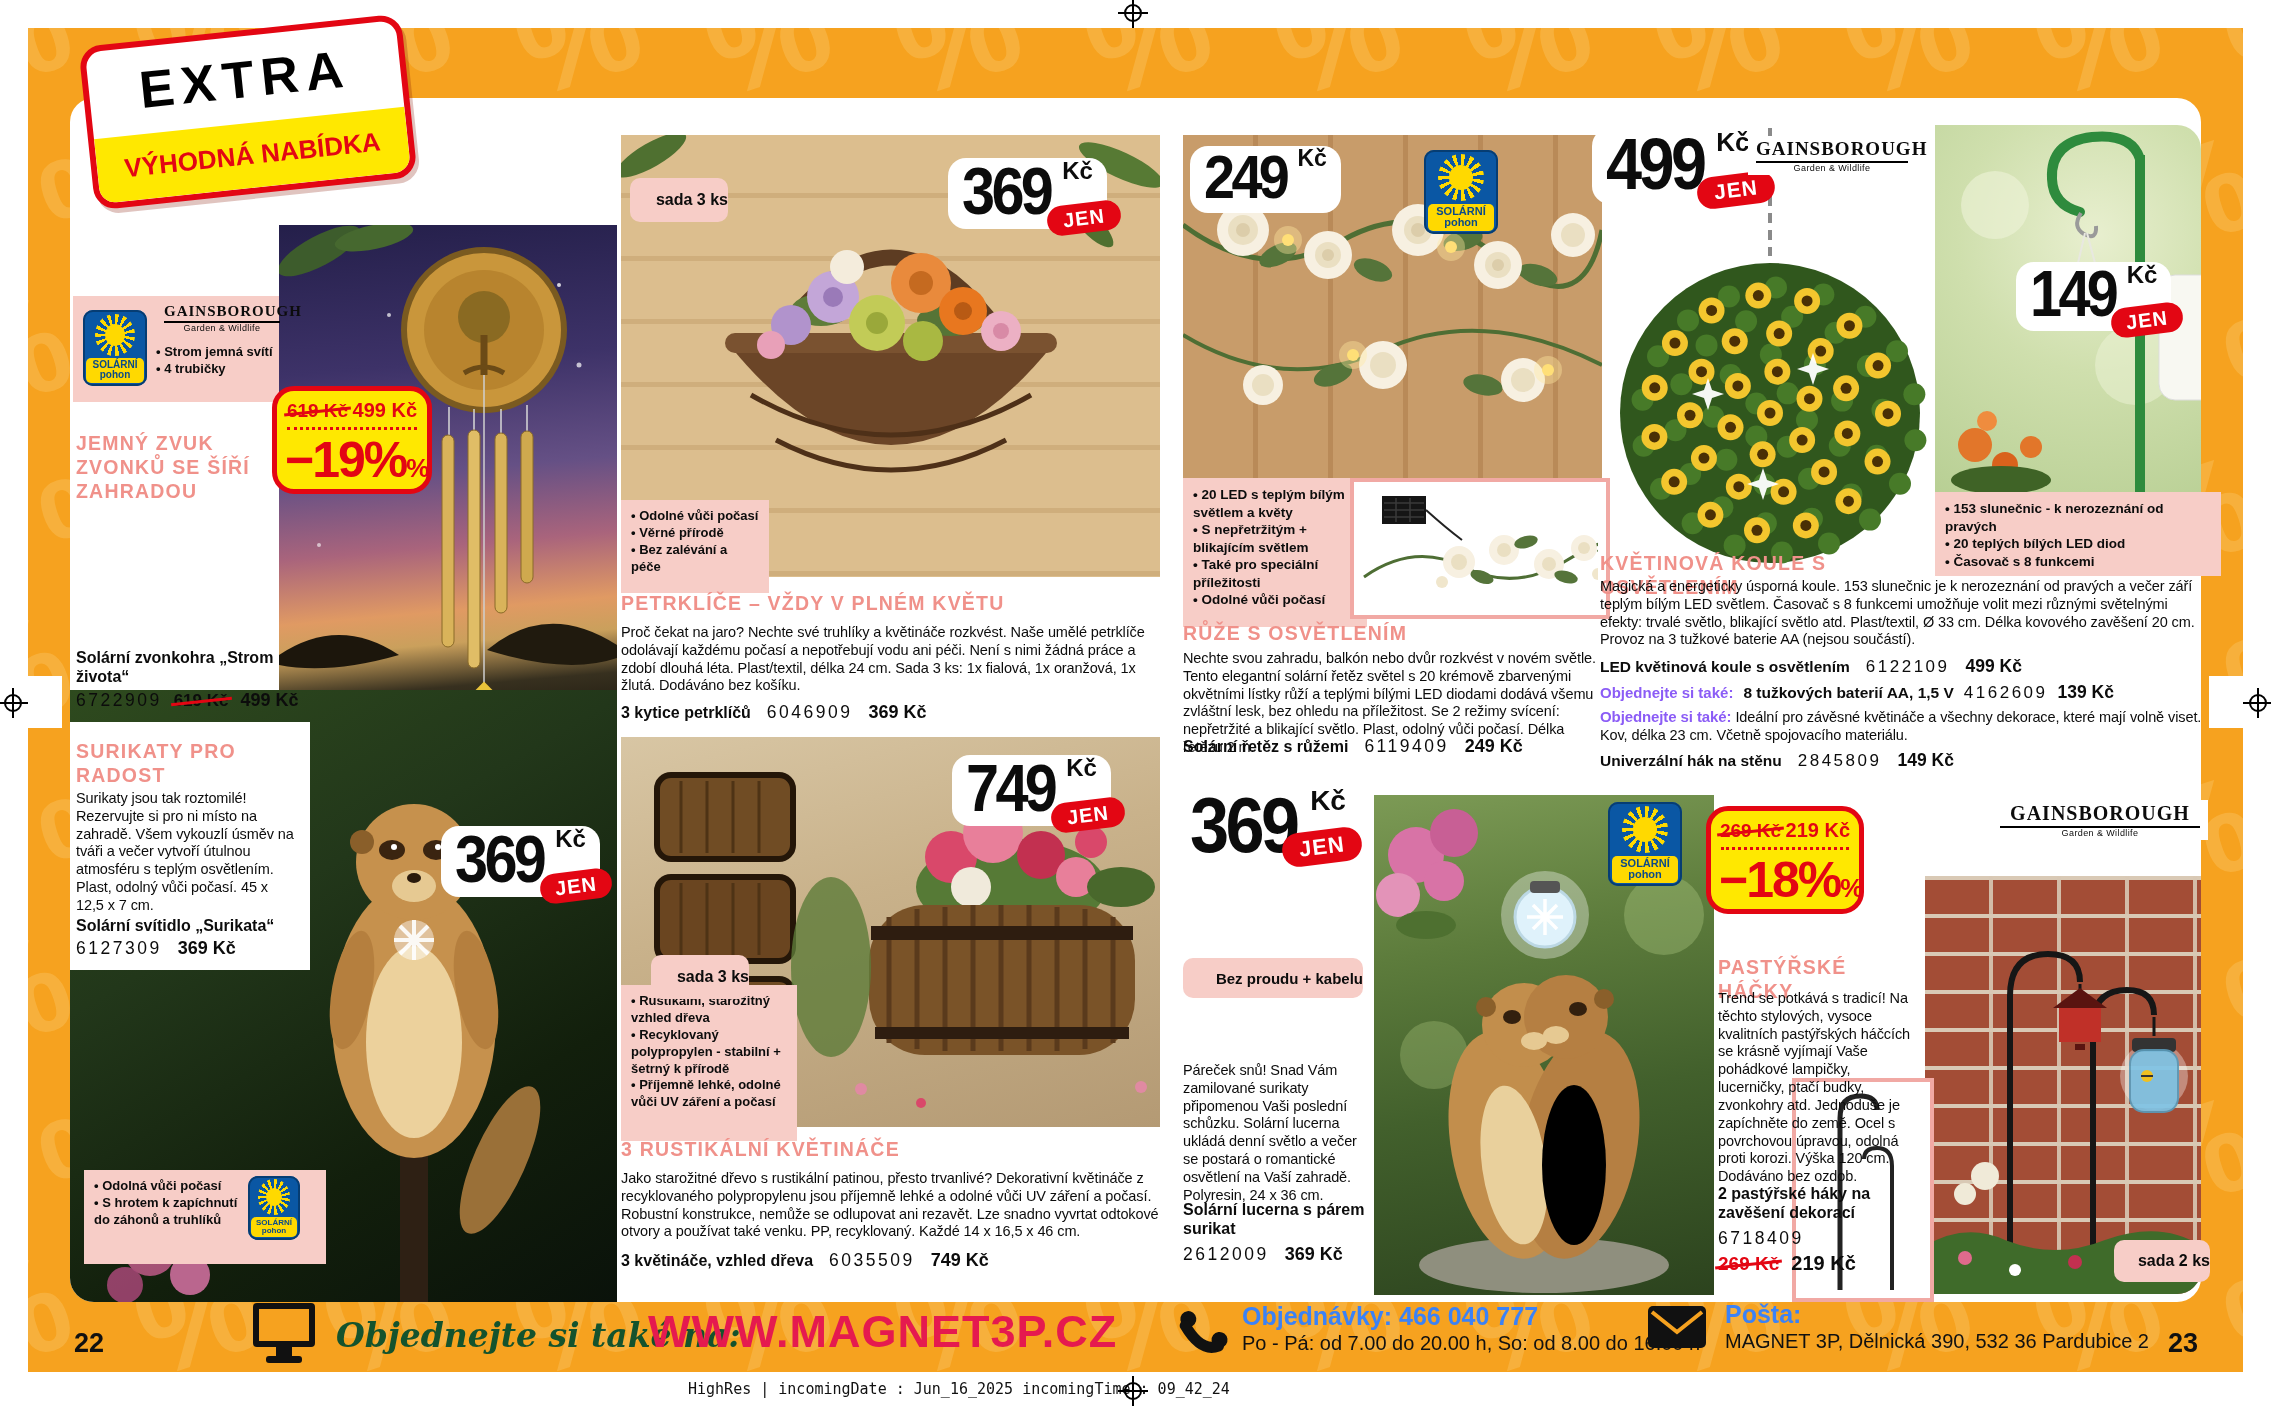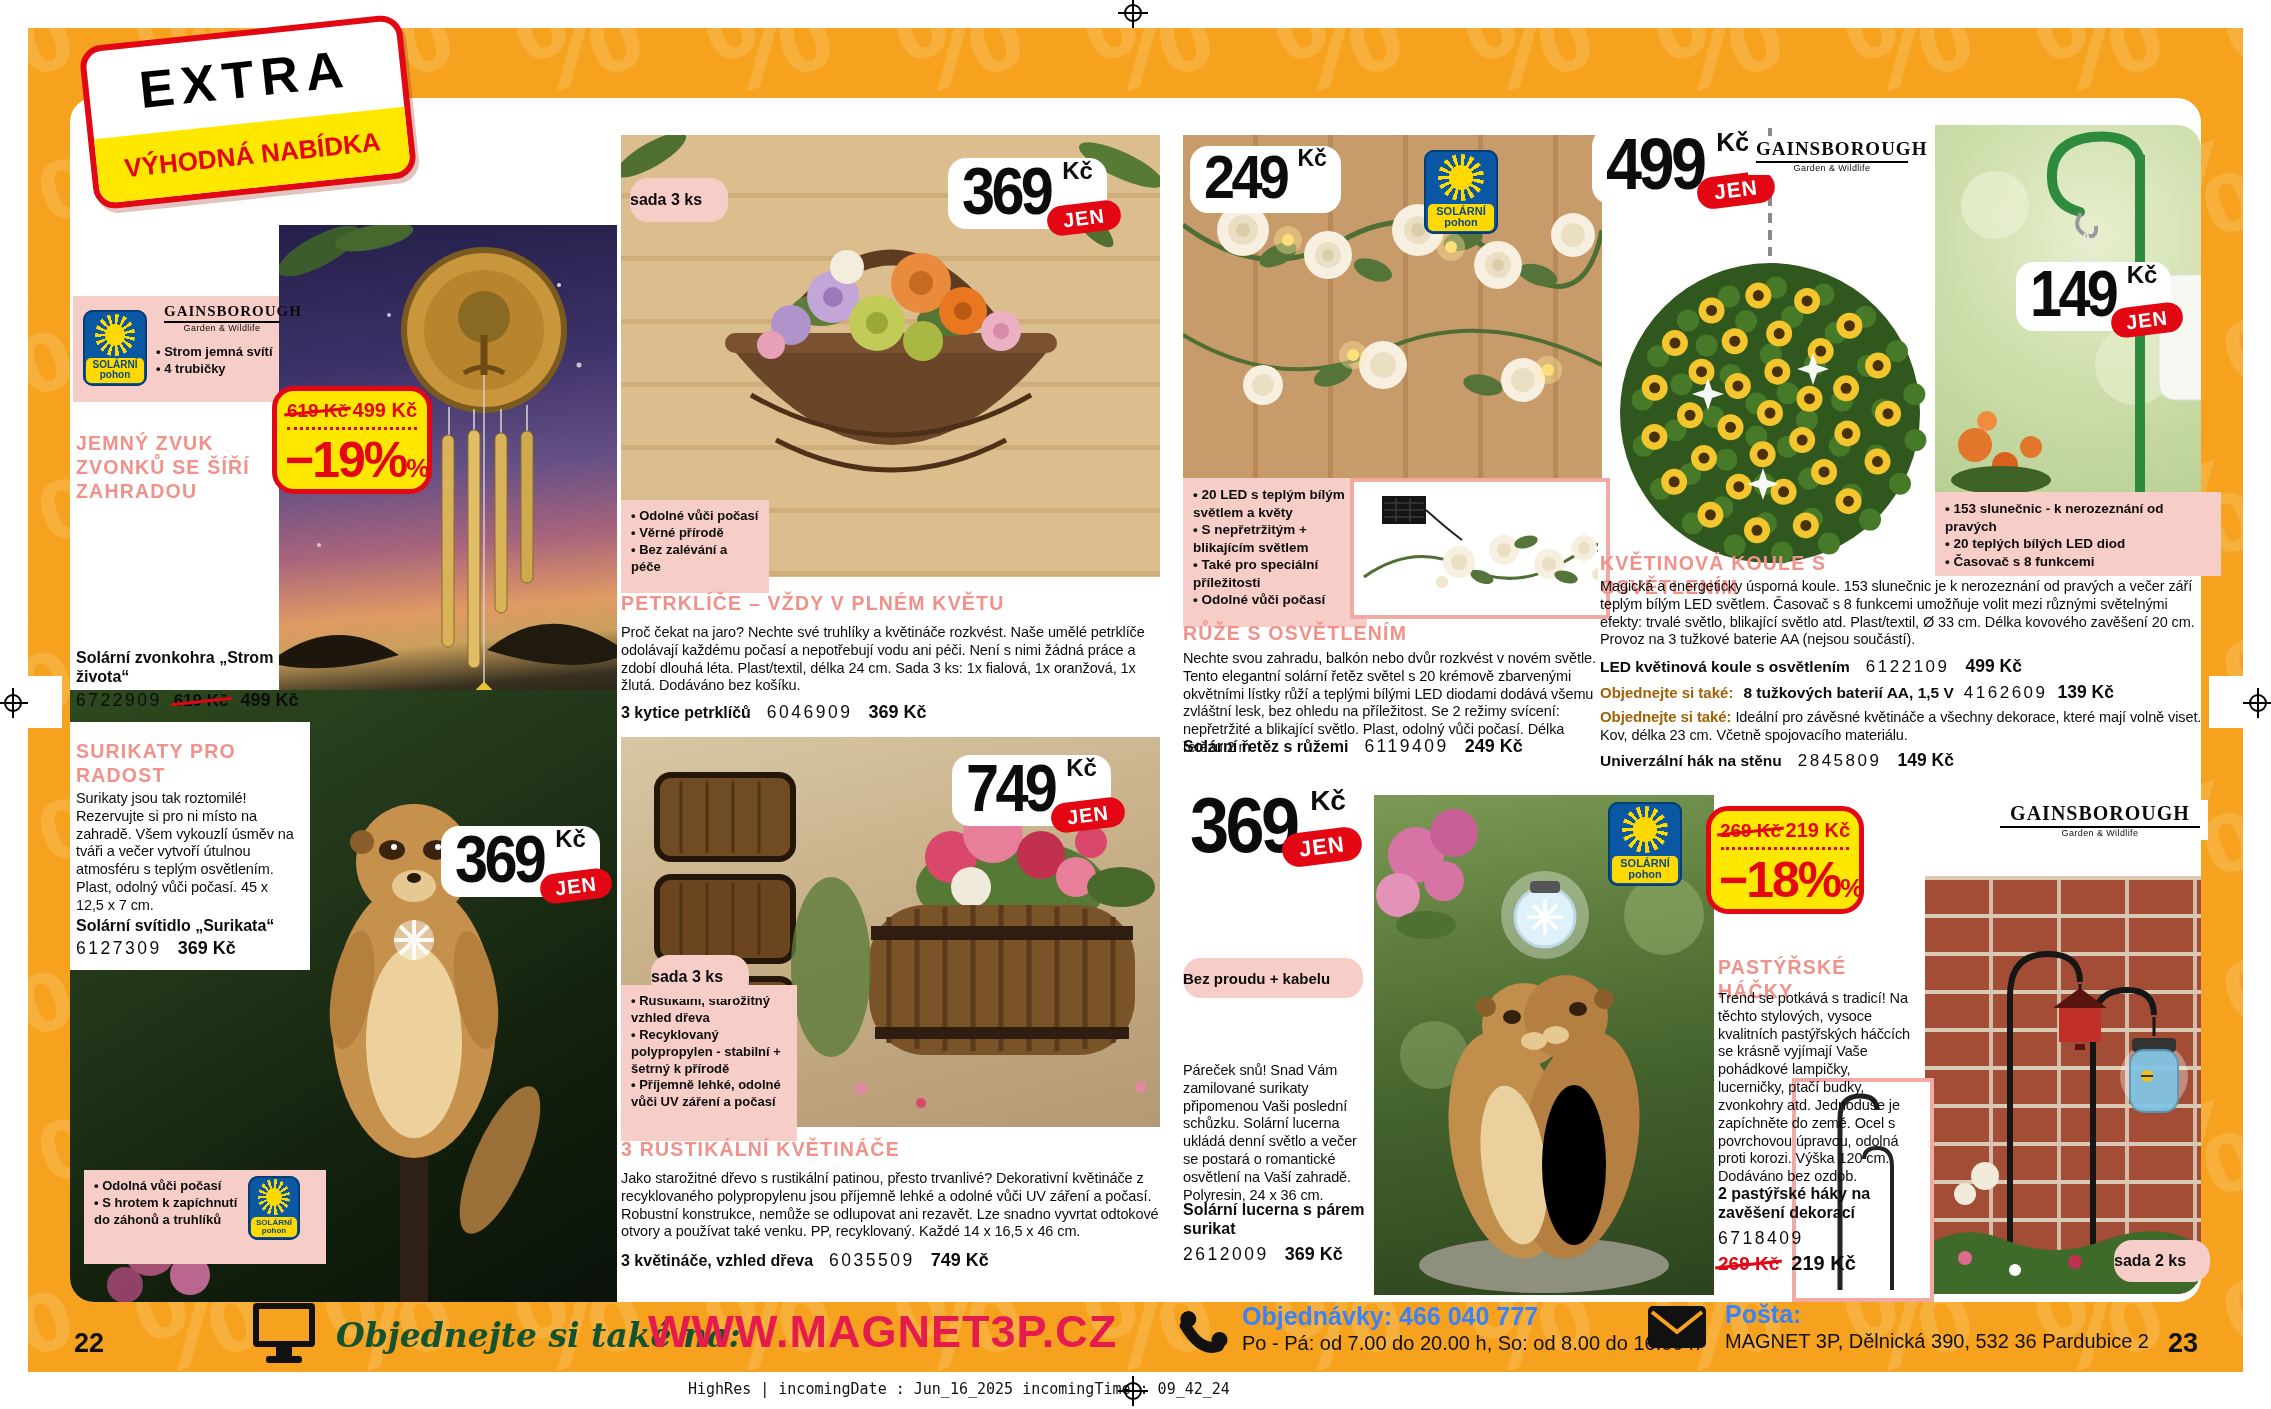--- a/index.html
+++ b/index.html
@@ -20,29 +20,29 @@
   .banner-bot{height:43%;background:#ffe800;display:flex;align-items:center;justify-content:center;
               font-weight:bold;font-size:26px;color:#e30613;}
   
   .sec-head{position:absolute;color:#f0918a;font-weight:bold;letter-spacing:1.2px;font-size:19.5px;line-height:1.22;z-index:6;}
   .body-txt{position:absolute;font-size:14.5px;line-height:1.23;letter-spacing:-.1px;z-index:6;}
   .prod-name{font-weight:bold;font-size:16px;}
   .prod-blk{position:absolute;font-weight:bold;font-size:16px;line-height:1.2;z-index:6;}
   .prodline{position:absolute;display:flex;align-items:baseline;gap:16px;white-space:nowrap;z-index:6;}
   .sku{font-size:17.5px;letter-spacing:2.5px;}
   .pr{font-weight:bold;font-size:18px;}
-  .red-label{color:#a16207;font-weight:bold;font-size:15px;}
+  .red-label{color:#8b5cf6;font-weight:bold;font-size:15px;}
   .strike{position:relative;display:inline-block;}
   .strike::after{content:"";position:absolute;left:-3px;right:-3px;top:46%;height:3px;background:#e30613;transform:rotate(-6deg);}
   
   .pink{background:#f7cdc7;}
   .bullets{position:absolute;padding:8px 10px;font-weight:bold;font-size:13px;line-height:1.3;z-index:5;}
   .b-item{display:block;}
   .b-item::before{content:"•  ";}
-  .pill{position:absolute;background:#f7cdc7;border-radius:18px;display:flex;align-items:center;justify-content:flex-start;
+  .pill{position:absolute;background:#f7cdc7;border-radius:10px;display:flex;align-items:center;justify-content:flex-end;
         font-weight:bold;font-size:16px;z-index:6;}
   
   .pricebox{position:absolute;background:#fff;border-radius:18px;padding:2px 14px 6px 14px;line-height:.95;z-index:7;}
   .noback{background:transparent;padding:0;}
   .pb-num{font-weight:bold;letter-spacing:-4px;display:inline-block;transform:scaleX(.9);transform-origin:left bottom;}
   .pb-cur{font-weight:bold;vertical-align:top;display:inline-block;margin-left:2px;}
   .pb-jen{position:absolute;background:#e30613;color:#fff;font-weight:bold;border-radius:30px;
           transform:rotate(-7deg);display:flex;align-items:center;justify-content:center;letter-spacing:1px;}
   
   .badge-y{position:absolute;background:#ffe800;border:5px solid #e30613;border-radius:22px;

